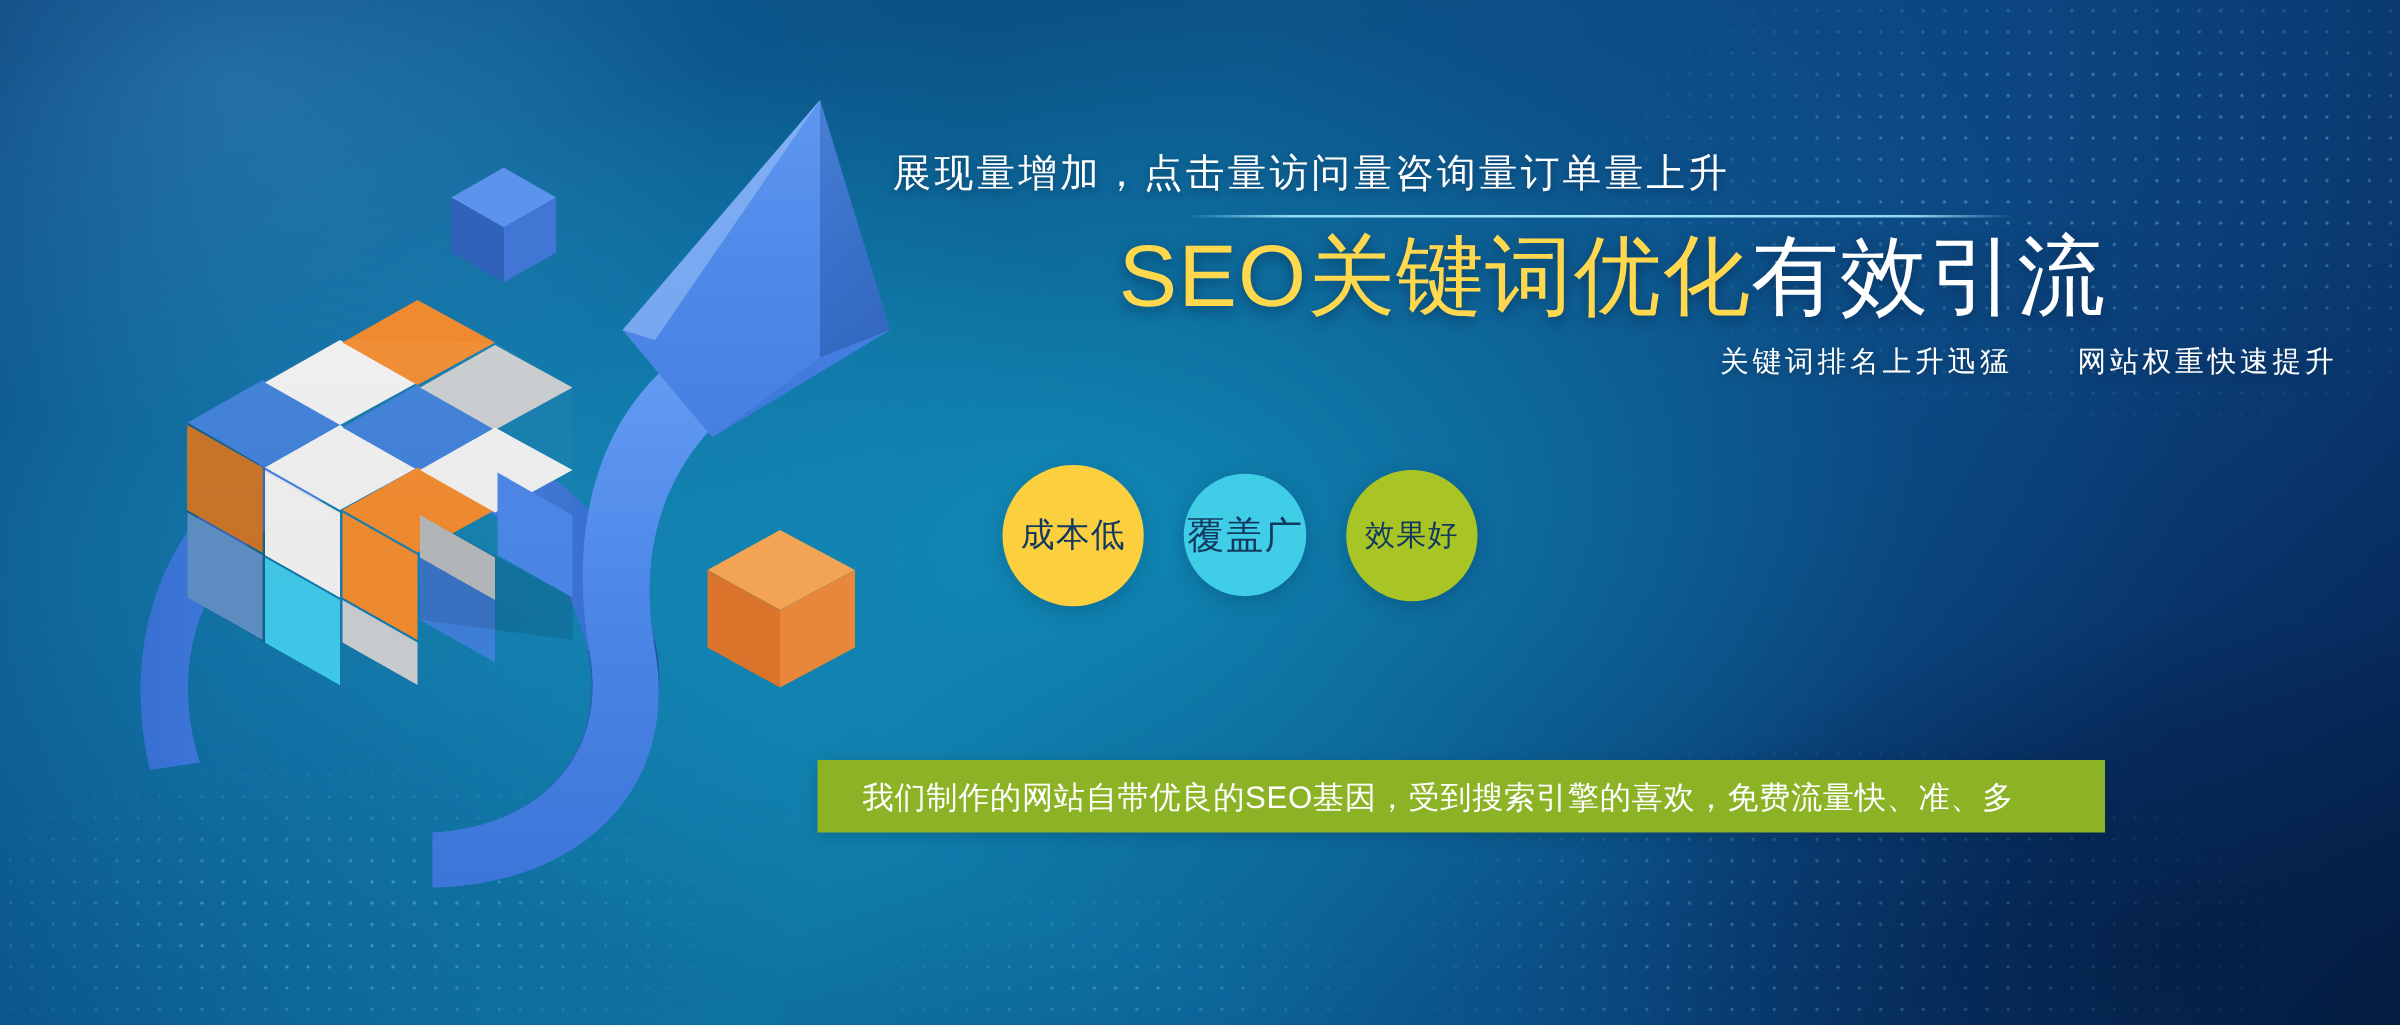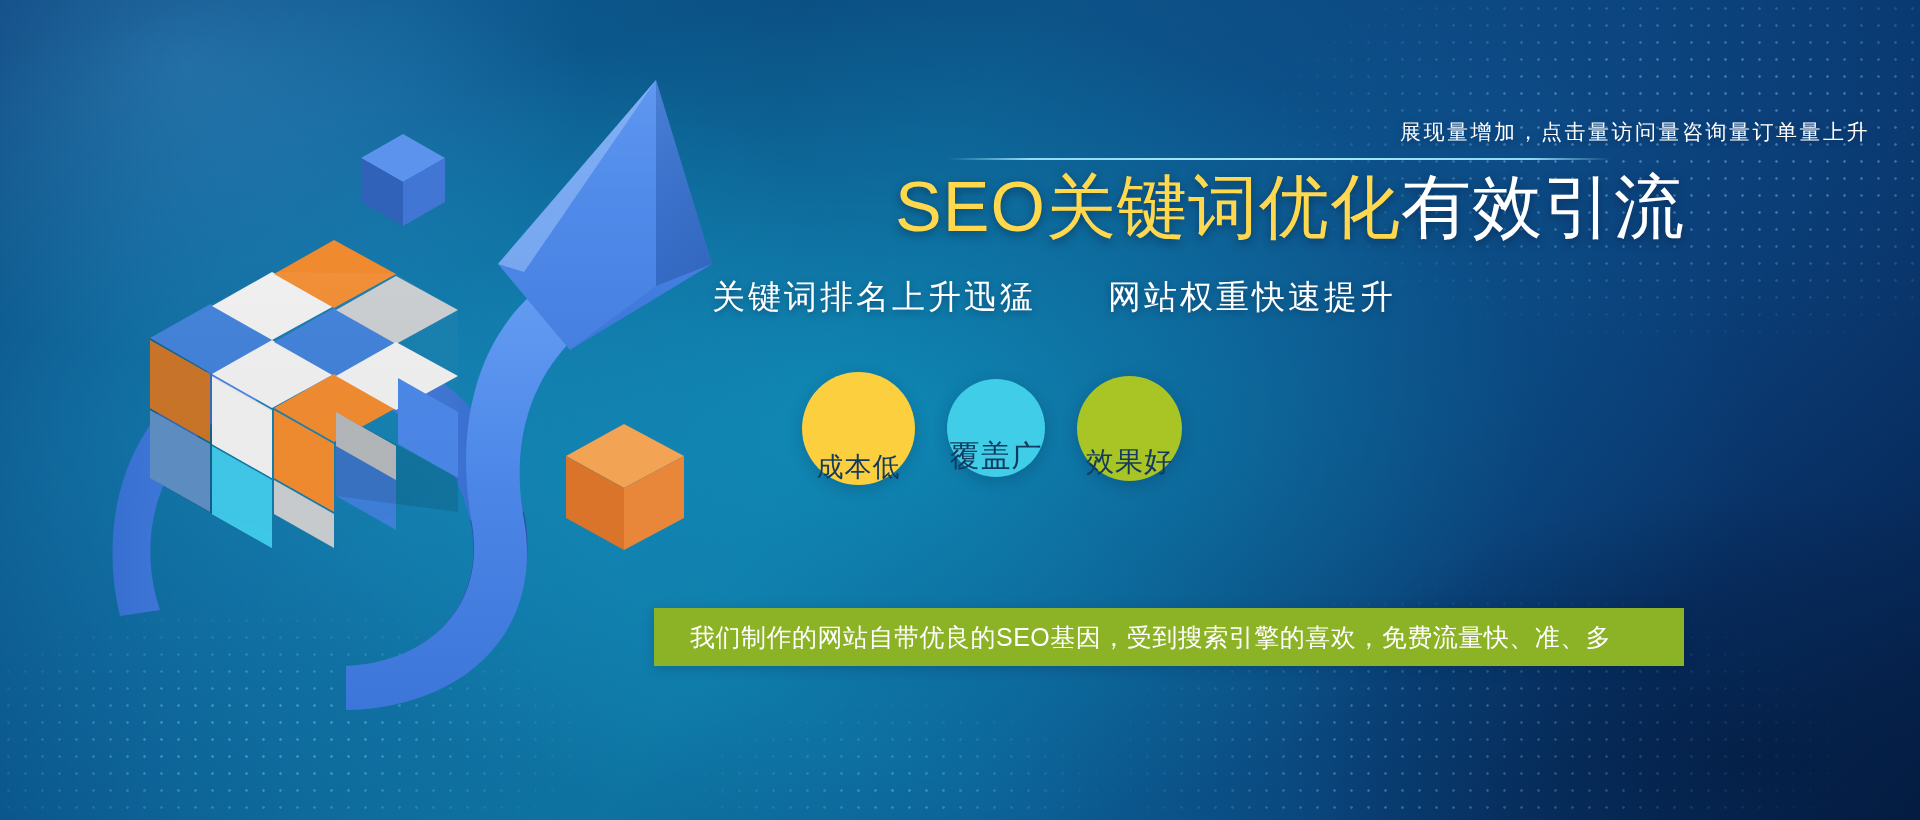--- a/index.html
+++ b/index.html
@@ -48,59 +48,59 @@
   .cube-wrap{position:absolute;left:120px;top:230px;width:340px;height:320px;}
 
   
   .fcube-a{position:absolute;left:355px;top:130px;width:95px;height:100px;}
   .fcube-b{position:absolute;left:560px;top:420px;width:130px;height:135px;}
 
   
   .content{position:absolute;left:690px;top:118px;width:1180px;height:600px;}
 
   .kicker{
-    color:#ffffff;font-size:21px;letter-spacing:2.5px;
-    text-align:right;white-space:nowrap;
+    color:#ffffff;font-size:31px;letter-spacing:2.5px;
+    text-align:left;white-space:nowrap;
     text-shadow:0 2px 6px rgba(0,30,60,.45);
     padding-left:24px;
   }
   .rule{
     margin:12px auto 0 auto;width:662px;height:2px;
     background:linear-gradient(90deg, rgba(120,215,245,0) 0%, rgba(150,225,250,.95) 12%, rgba(170,235,255,1) 50%, rgba(150,225,250,.95) 88%, rgba(120,215,245,0) 100%);
   }
 
   .headline{
     margin-top:8px;text-align:center;white-space:nowrap;
     font-size:70px;font-weight:normal;letter-spacing:1px;line-height:1.12;
     text-shadow:0 3px 10px rgba(0,25,55,.5);
     padding-left:20px;
   }
   .headline .hl-y{color:#FFD84D;}
   .headline .hl-w{color:#ffffff;}
 
   .subline{
-    margin-top:29px;text-align:left;white-space:nowrap;
-    color:#ffffff;font-size:33px;letter-spacing:3px;
+    margin-top:14px;text-align:right;white-space:nowrap;
+    color:#ffffff;font-size:23px;letter-spacing:3px;
     text-shadow:0 2px 7px rgba(0,30,60,.45);
     padding-left:22px;
   }
 
   
   .circles{
     position:absolute;left:112px;top:250px;width:600px;height:120px;
     display:flex;align-items:center;gap:32px;
   }
   .circle{
-    display:flex;align-items:flex-end;justify-content:center;
+    display:flex;align-items:center;justify-content:center;
     border-radius:50%;color:#123a5e;font-size:27px;letter-spacing:1px;
     box-shadow:0 4px 16px rgba(0,25,55,.22);
   }
   .c-cost{width:113px;height:113px;background:#FBCF3E;}
   .c-cover{width:98px;height:98px;background:#3FCDE8;font-size:30px;}
-  .c-effect{width:105px;height:105px;background:#A8C425;font-size:28px;}
+  .c-effect{width:105px;height:105px;background:#A8C425;font-size:24px;}
 
   
   .greenbar{
     position:absolute;left:-36px;top:490px;
     height:58px;min-width:968px;
     background:#8CB225;
     border-radius:0 0 0 0;
     display:flex;align-items:center;
     padding:0 26px 0 36px;
     box-shadow:0 3px 12px rgba(0,25,55,.20);

